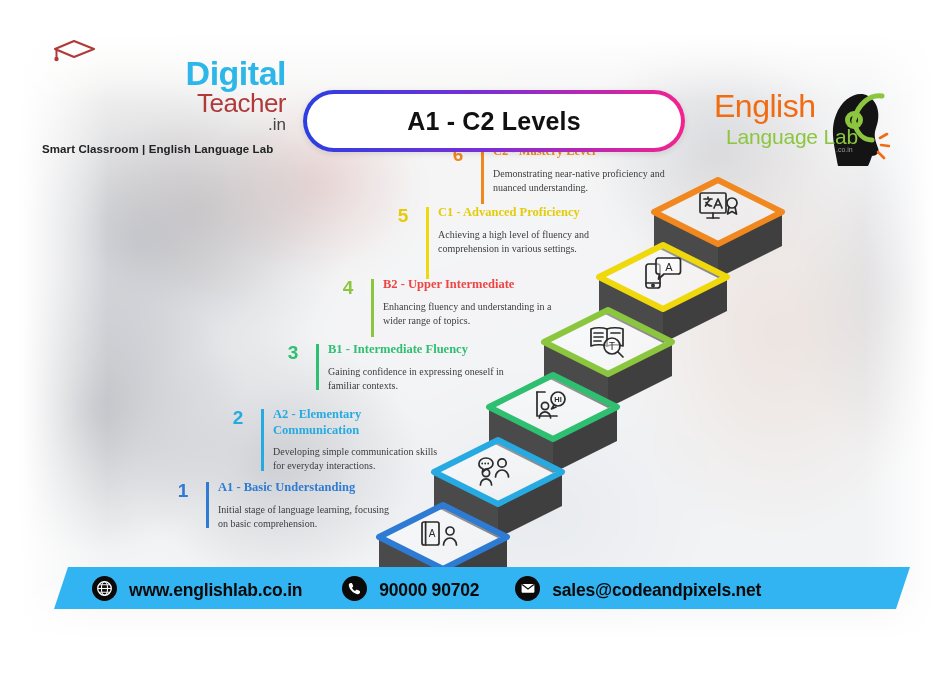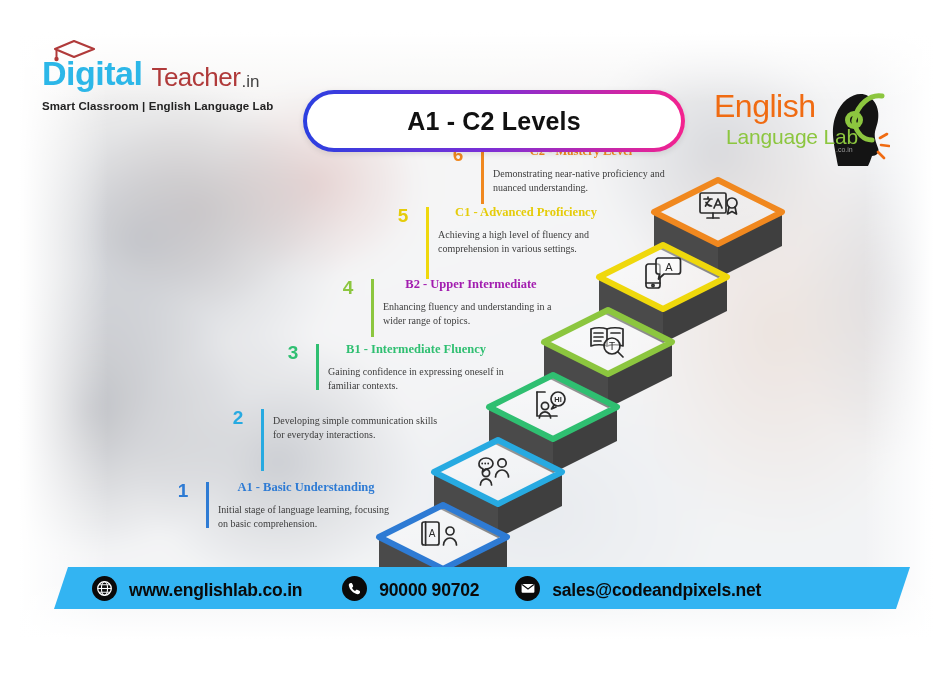--- a/index.html
+++ b/index.html
@@ -24,21 +24,21 @@
     filter:blur(9px);
   }
   .bg-veil{position:absolute;inset:0;background:rgba(255,255,255,.52);}
   .bg-fadeL{position:absolute;left:0;top:0;bottom:0;width:90px;background:linear-gradient(90deg,#fff 0%,rgba(255,255,255,0) 100%);}
   .bg-fadeR{position:absolute;right:0;top:0;bottom:0;width:70px;background:linear-gradient(270deg,#fff 0%,rgba(255,255,255,0) 100%);}
   .bg-fadeT{position:absolute;left:0;right:0;top:0;height:70px;background:linear-gradient(180deg,#fff 0%,rgba(255,255,255,0) 100%);}
   .bg-fadeB{position:absolute;left:0;right:0;bottom:0;height:60px;background:linear-gradient(0deg,#fff 0%,rgba(255,255,255,0) 100%);}
 
   
   .dt-logo{position:absolute;left:24px;top:24px;width:244px;}
-  .dt-row{display:flex;align-items:flex-end;line-height:1;}
+  .dt-row{display:flex;align-items:flex-end;line-height:1;flex-direction:column;}
   .dt-cap{position:absolute;left:10px;top:-18px;}
   .dt-digital{font-size:34px;font-weight:bold;color:#2CB7E8;letter-spacing:-.5px;}
   .dt-teacher{font-size:26px;color:#B03A3A;margin-left:9px;letter-spacing:-.5px;}
   .dt-in{font-size:17px;color:#444;margin-left:1px;}
   .dt-sub{margin-top:10px;font-size:11.5px;font-weight:bold;color:#222;letter-spacing:.1px;}
 
   .title-pill{position:absolute;left:285px;top:58px;width:382px;height:62px;border-radius:34px;
     background:linear-gradient(90deg,#2B3FE0 0%,#7B2FD6 48%,#F4228E 100%);
     padding:4px;box-sizing:border-box;box-shadow:0 2px 6px rgba(0,0,0,.10);}
   .title-inner{width:100%;height:100%;border-radius:30px;background:#fff;display:flex;align-items:center;justify-content:center;}
@@ -51,21 +51,21 @@
   .ell-head{position:absolute;left:112px;top:0px;}
 
   
   .stairs{position:absolute;left:0;top:0;width:916px;height:608px;}
 
   
   .lvl{position:absolute;}
   .lvl .num{position:absolute;left:0;top:0;width:30px;text-align:center;font-size:19px;font-weight:bold;}
   .lvl .bar{position:absolute;left:38px;top:2px;width:3px;}
   .lvl .body{position:absolute;left:50px;top:0;width:176px;font-family:Liberation Serif, serif;}
-  .lvl .hd{font-size:12.5px;font-weight:bold;line-height:1.25;text-align:center;}
+  .lvl .hd{font-size:12.5px;font-weight:bold;line-height:1.25;}
   .lvl .ds{margin-top:7px;font-size:10px;line-height:1.42;color:#3c3c3c;}
 
   
   .footer{position:absolute;left:36px;top:535px;width:856px;height:42px;}
   .fbar{position:absolute;inset:0;background:#33B4F2;
     clip-path:polygon(14px 0,856px 0,842px 42px,0 42px);}
   .fitems{position:absolute;inset:0;display:flex;align-items:center;padding-left:38px;box-sizing:border-box;}
   .fitem{display:flex;align-items:flex-end;}
   .ficon{width:25px;height:25px;border-radius:50%;background:#0a0a0a;display:flex;align-items:center;justify-content:center;flex:0 0 auto;}
   .ftext{margin-left:12px;font-size:17.5px;font-weight:bold;color:#0a0a0a;letter-spacing:-.2px;white-space:nowrap;}
@@ -229,38 +229,39 @@
     <div class="body">
       <div class="hd" style="color:#E5CC0A;">C1 - Advanced Proficiency</div>
       <div class="ds">Achieving a high level of fluency and comprehension in various settings.</div>
     </div>
   </div>
 
   <div class="lvl" style="left:315px;top:245px;">
     <div class="num" style="color:#8CC63F;">4</div>
     <div class="bar" style="background:#8CC63F;height:58px;"></div>
     <div class="body">
-      <div class="hd" style="color:#a21caf;">B2 - Upper Intermediate</div>
+      <div class="hd" style="color:#ef4444;">B2 - Upper Intermediate</div>
       <div class="ds">Enhancing fluency and understanding in a wider range of topics.</div>
     </div>
   </div>
 
   <div class="lvl" style="left:260px;top:310px;">
     <div class="num" style="color:#2FBF71;">3</div>
     <div class="bar" style="background:#2FBF71;height:46px;"></div>
     <div class="body">
       <div class="hd" style="color:#2FBF71;">B1 - Intermediate Fluency</div>
       <div class="ds">Gaining confidence in expressing oneself in familiar contexts.</div>
     </div>
   </div>
 
   <div class="lvl" style="left:205px;top:375px;">
     <div class="num" style="color:#27AAE1;">2</div>
     <div class="bar" style="background:#27AAE1;height:62px;"></div>
     <div class="body">
+      <div class="hd" style="color:#27AAE1;">A2 - Elementary Communication</div>
       <div class="ds">Developing simple communication skills for everyday interactions.</div>
     </div>
   </div>
 
   <div class="lvl" style="left:150px;top:448px;">
     <div class="num" style="color:#2E7BD4;">1</div>
     <div class="bar" style="background:#2E7BD4;height:46px;"></div>
     <div class="body">
       <div class="hd" style="color:#2E7BD4;">A1 - Basic Understanding</div>
       <div class="ds">Initial stage of language learning, focusing on basic comprehension.</div>

